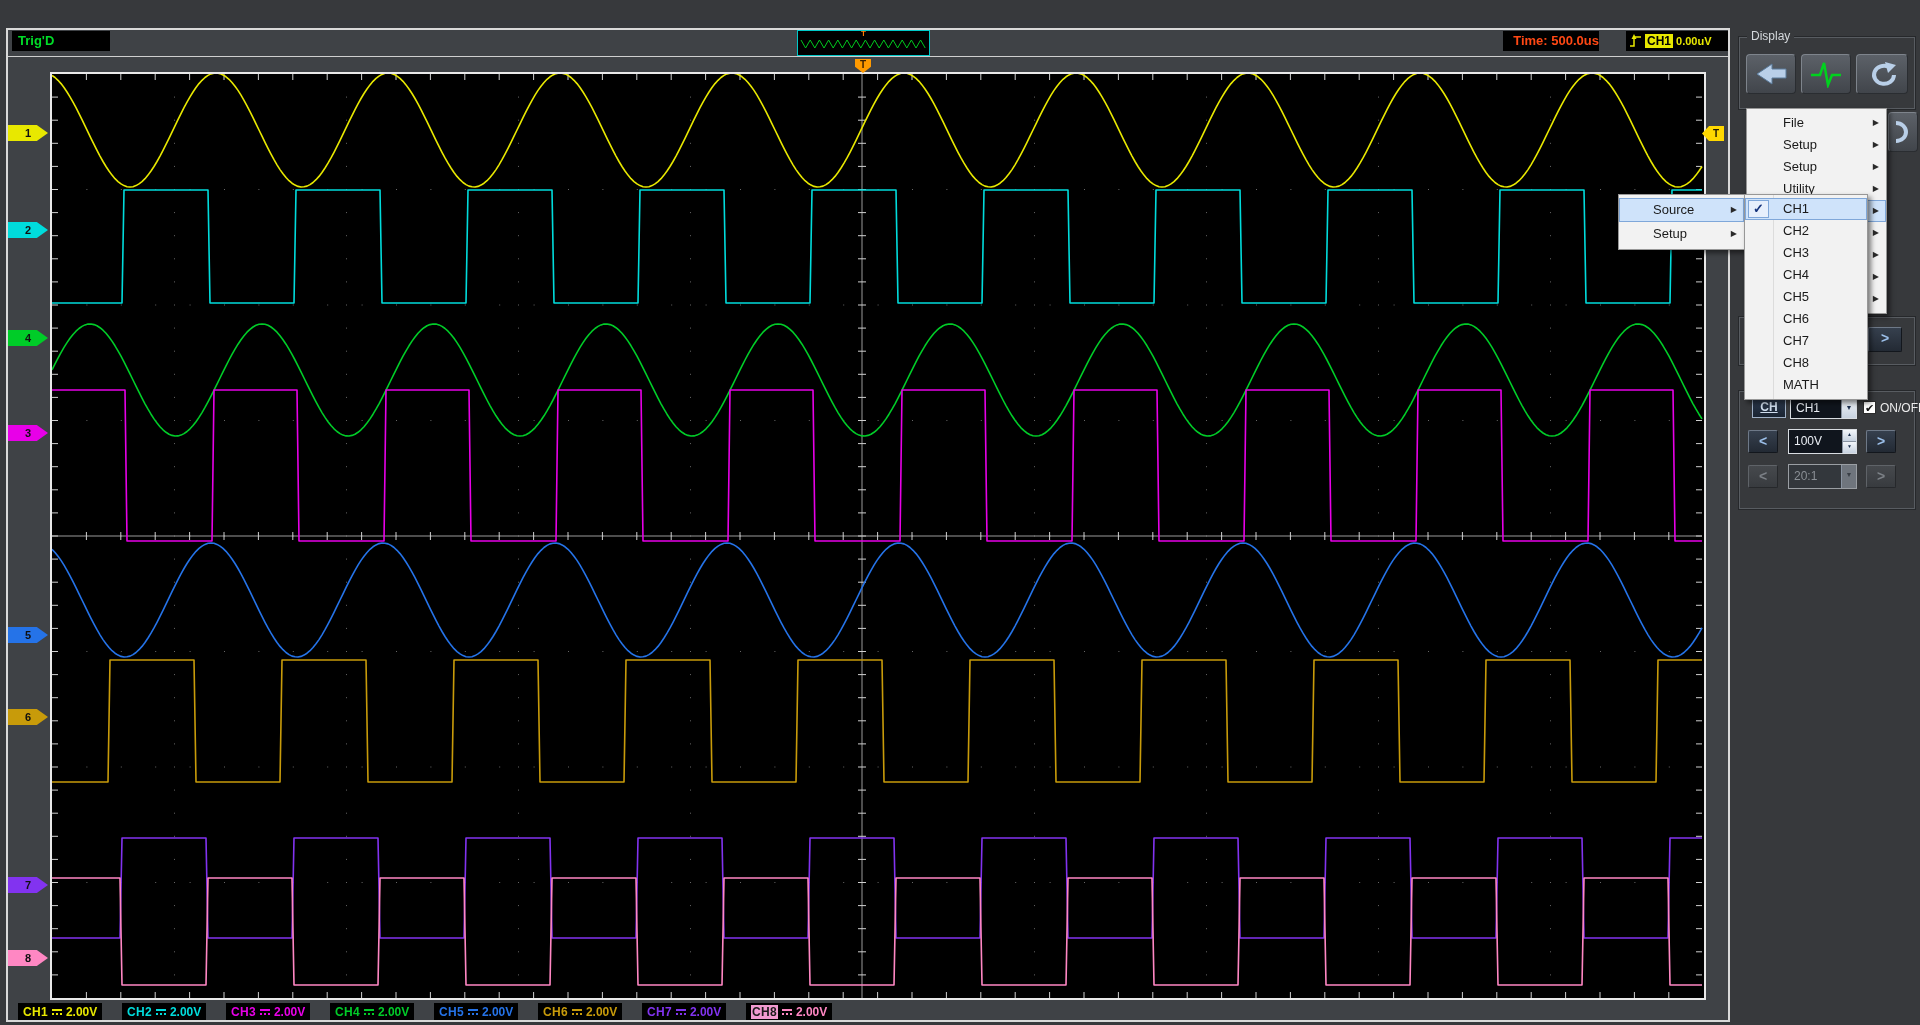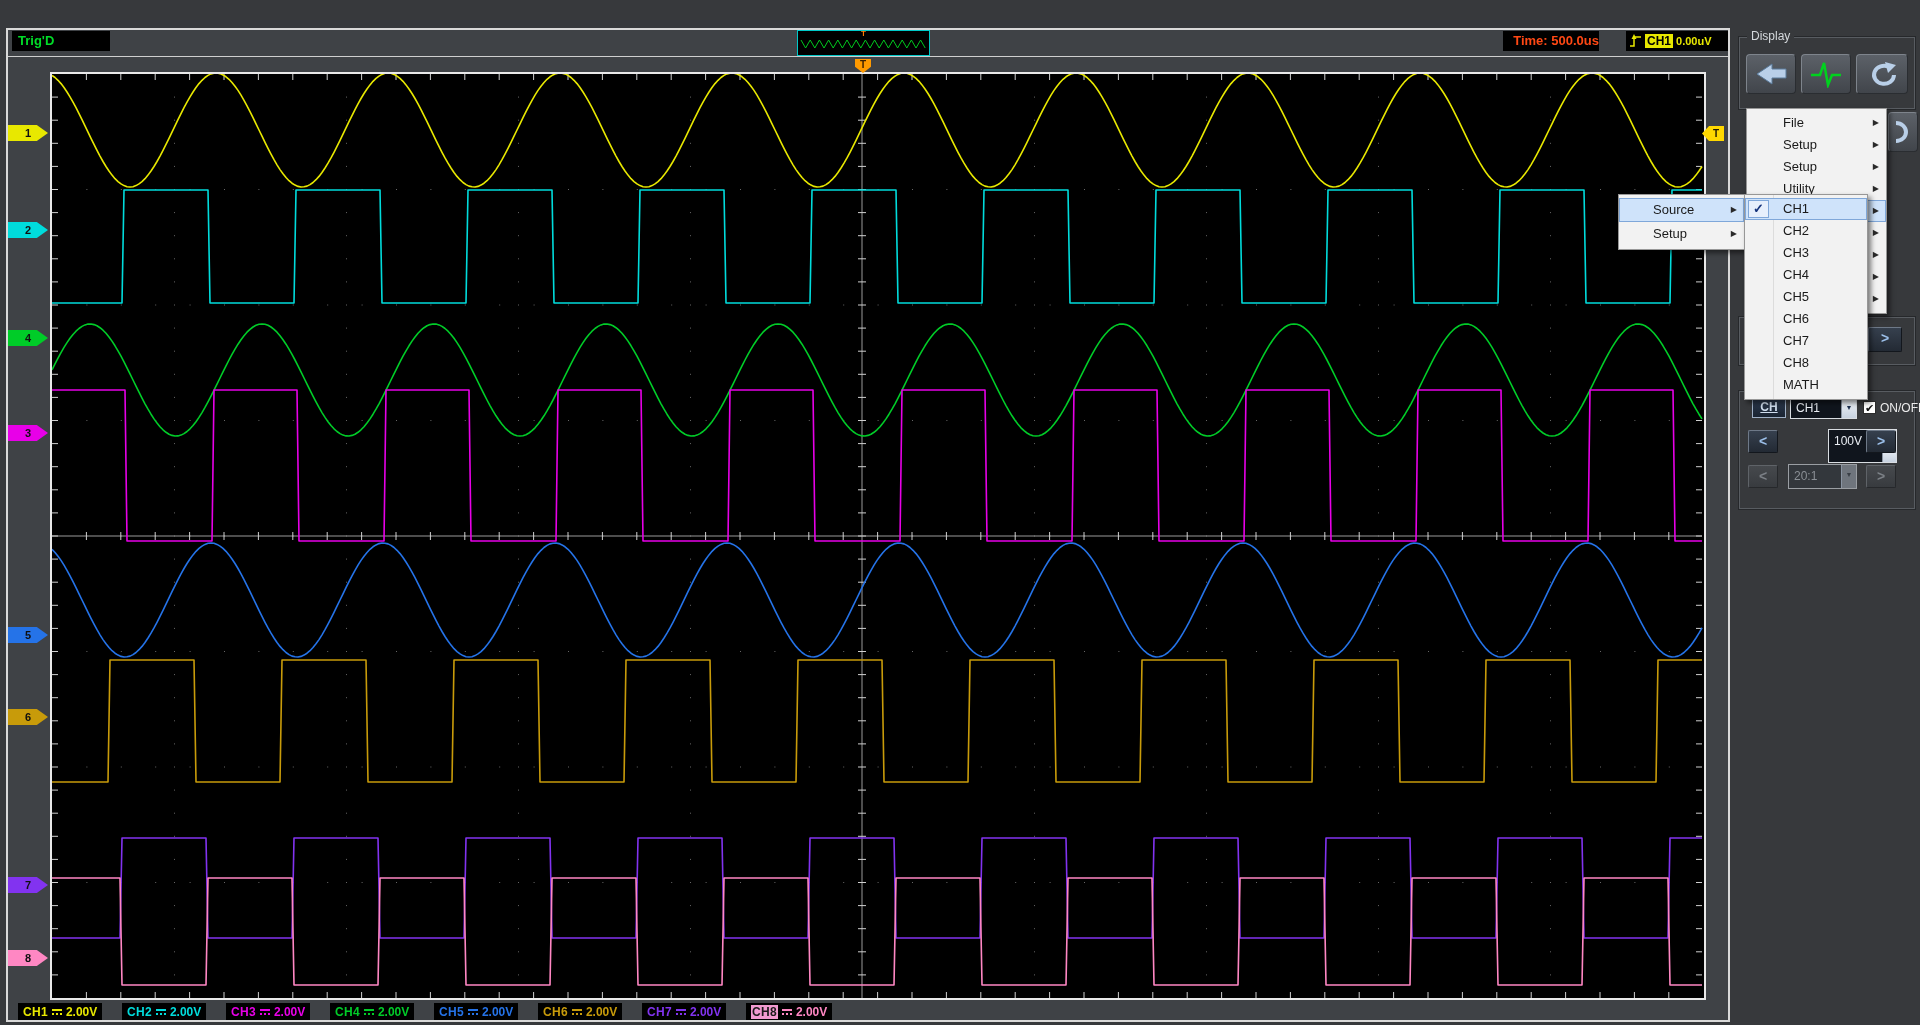--- a/index.html
+++ b/index.html
@@ -254,21 +254,21 @@
 
   <div class="chbtn">CH</div>
   <div class="combo" style="left:1790px;top:397px;width:67px;">
     <span>CH1</span>
     <span class="arrowbox">▼</span>
   </div>
   <div class="checkbox" style="left:1863px;top:401px;">✔</div>
   <span class="rp-label" style="left:1880px;top:401px;">ON/OFF</span>
 
   <div class="navbtn" style="left:1748px;top:430px;">&lt;</div>
-  <div class="combo" style="left:1788px;top:429px;width:69px;height:34px;line-height:23px;margin-left:40px;">
+  <div class="combo" style="left:1788px;top:429px;width:69px;height:25px;line-height:23px;">
     <span>100V</span>
     <span class="spin">
         <b>▲</b>
         <b>▼</b>
       </span>
   </div>
   <div class="navbtn" style="left:1866px;top:430px;">&gt;</div>
 
   <div class="navbtn dis" style="left:1748px;top:465px;">&lt;</div>
   <div class="combo dis" style="left:1788px;top:464px;width:69px;height:25px;line-height:23px;">

